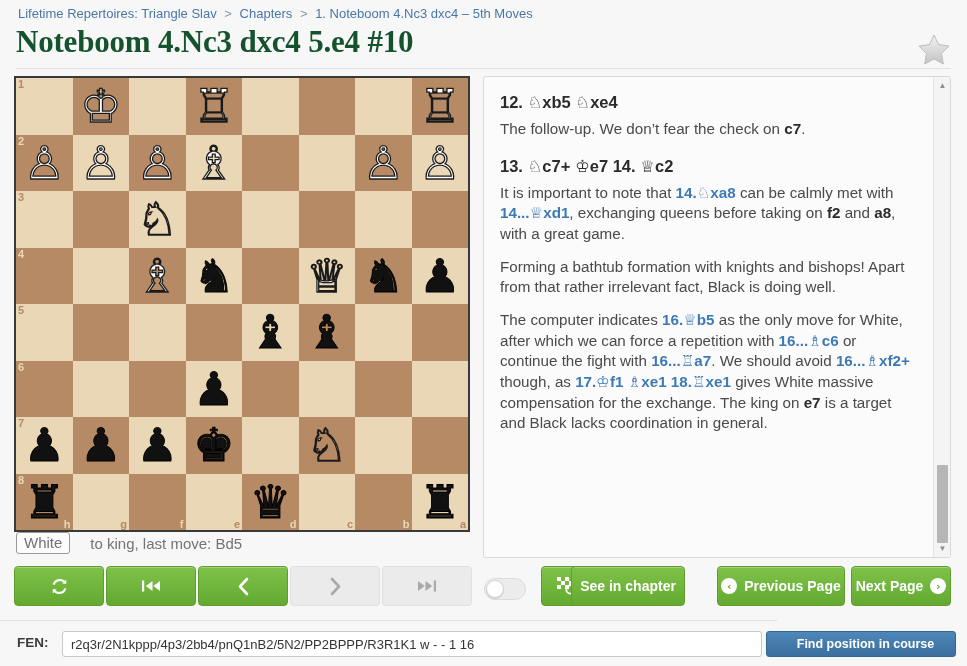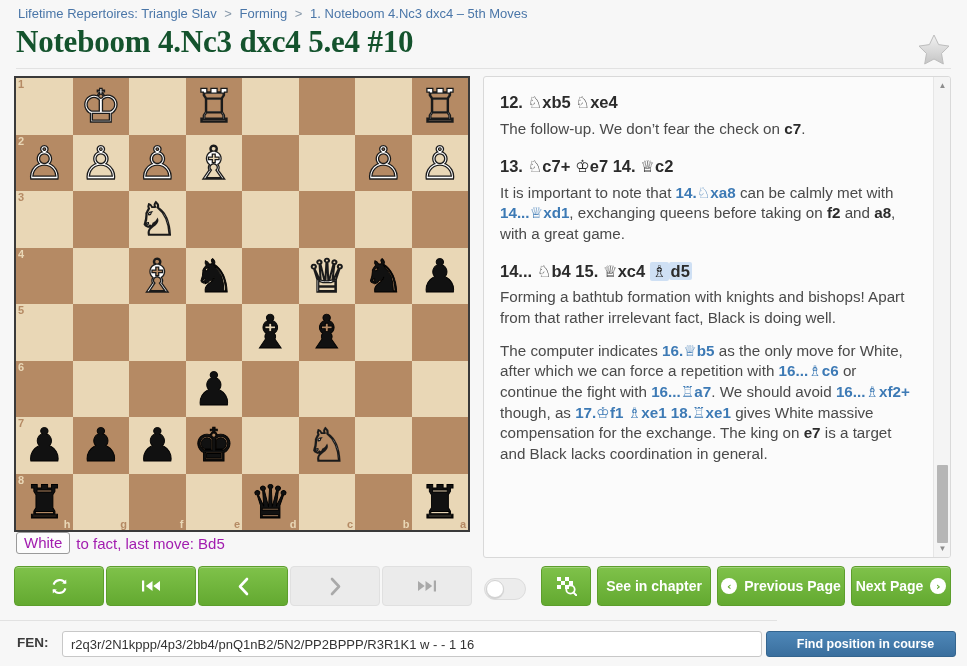--- a/index.html
+++ b/index.html
@@ -73,22 +73,22 @@
   .fl-lbl {
     position:absolute; right:2px; bottom:0px;
     font-size:11px; font-weight:bold; line-height:1.1;
   }
   .lbl-on-light { color:#b58a64; }
   .lbl-on-dark  { color:#e9d7b6; }
 
   
   #status-line {
     position:absolute; left:16px; top:532px;
-    font-size:15px; color:#a21caf;
-    display:flex; align-items:center; gap:6px;
+    font-size:15px; color:#737373;
+    display:flex; align-items:center; gap:20px;
   }
   #side-to-move {
     border:1px solid #9a9a9a; border-radius:3px;
     padding:1px 7px 2px; background:#fcfcfc; font-size:15px;
   }
 
   
   #controls {
     position:absolute; left:14px; top:566px;
     width:458px; height:40px;
@@ -135,21 +135,21 @@
     position:absolute; top:566px; height:40px;
     display:flex; align-items:center; justify-content:center; gap:7px;
     background:linear-gradient(#7fc24a,#63a930);
     border:1px solid #5d9e2c; border-radius:4px;
     color:#ffffff; font-size:14px; font-weight:bold;
     box-shadow:inset 0 1px 0 rgba(255,255,255,.28);
     cursor:pointer; padding:0 12px;
     white-space:nowrap;
   }
   #btn-find-board { left:541px; width:50px; padding:0; }
-  #btn-see-chapter { left:597px; width:114px; }
+  #btn-see-chapter { left:571px; width:114px; }
   #btn-prev-page  { left:717px; width:128px; }
   #btn-next-page  { left:851px; width:100px; }
   .circ-icon {
     width:16px; height:16px; border-radius:50%;
     background:#ffffff; color:#63a930;
     display:flex; align-items:center; justify-content:center;
     font-size:11px; font-weight:bold; flex:0 0 auto;
     font-family:"DejaVu Sans", sans-serif;
   }
 
@@ -230,21 +230,21 @@
     cursor:pointer;
     padding-left:9px;
   }
 </style>
 </head>
 <body>
 
 <div id="breadcrumb">
   <span class="crumb">Lifetime Repertoires: Triangle Slav</span>
   <span class="sep">&gt;</span>
-  <span class="crumb">Forming</span>
+  <span class="crumb">Chapters</span>
   <span class="sep">&gt;</span>
   <span class="crumb">1. Noteboom 4.Nc3 dxc4 – 5th Moves</span>
 </div>
 
 <div id="page-title">Noteboom 4.Nc3 dxc4 5.e4 #10</div>
 
 <div id="star-btn">
   <span>
     <svg width="34" height="33" viewBox="0 0 34 33">
       <defs>
@@ -402,21 +402,21 @@
       </div>
       <div class="sq light">
         <span class="fl-lbl lbl-on-light">a</span>
         <span class="piece b">♜</span>
       </div>
     </div>
 </div>
 
 <div id="status-line">
   <span id="side-to-move">White</span>
-  <span>to fact, last move: Bd5</span>
+  <span>to king, last move: Bd5</span>
 </div>
 
 <div id="controls">
     <div class="ctl on">
       <span>
         <svg width="19" height="19" viewBox="0 0 19 19">
           <path d="M15.5 6.2A6.6 6.6 0 0 0 3.6 7.6" fill="none" stroke="currentColor" stroke-width="2.1"></path>
           <path d="M3.5 12.8A6.6 6.6 0 0 0 15.4 11.4" fill="none" stroke="currentColor" stroke-width="2.1"></path>
           <path d="M16.2 2.6l.1 4.2-4.2-.2z" fill="currentColor"></path>
           <path d="M2.8 16.4l-.1-4.2 4.2.2z" fill="currentColor"></path>
@@ -491,21 +491,20 @@
   <span>Next Page</span>
   <span class="circ-icon">›</span>
 </div>
 
 <div id="notation-panel">
   <div id="notation-inner">
       <p class="movehdr"><span>12. </span><span class="gl">♘</span><span>xb5 </span><span class="gl">♘</span><span>xe4</span></p>
       <p class="comment"><span>The follow-up. We don’t fear the check on </span><span class="sqref">c7</span><span>.</span></p>
       <p class="movehdr"><span>13. </span><span class="gl">♘</span><span>c7+ </span><span class="gl">♔</span><span>e7 14. </span><span class="gl">♕</span><span>c2</span></p>
       <p class="comment"><span>It is important to note that </span><span class="mv">14.</span><span class="mv gl">♘</span><span class="mv">xa8</span><span> can be calmly met with </span><span class="mv">14...</span><span class="mv gl">♕</span><span class="mv">xd1</span><span>, exchanging queens before taking on </span><span class="sqref">f2</span><span> and </span><span class="sqref">a8</span><span>, with a great game.</span></p>
-      <p class="movehdr"><span>14... </span><span class="gl">♘</span><span>b4 15. </span><span class="gl">♕</span><span>xc4 </span><span class="gl hl">♗</span><span class="hl">d5</span></p>
       <p class="comment"><span>Forming a bathtub formation with knights and bishops! Apart from that rather irrelevant fact, Black is doing well.</span></p>
       <p class="comment"><span>The computer indicates </span><span class="mv">16.</span><span class="mv gl">♕</span><span class="mv">b5</span><span> as the only move for White, after which we can force a repetition with </span><span class="mv">16...</span><span class="mv gl">♗</span><span class="mv">c6</span><span> or continue the fight with </span><span class="mv">16...</span><span class="mv gl">♖</span><span class="mv">a7</span><span>. We should avoid </span><span class="mv">16...</span><span class="mv gl">♗</span><span class="mv">xf2+</span><span> though, as </span><span class="mv">17.</span><span class="mv gl">♔</span><span class="mv">f1 </span><span class="mv gl">♗</span><span class="mv">xe1 18.</span><span class="mv gl">♖</span><span class="mv">xe1</span><span> gives White massive compensation for the exchange. The king on </span><span class="sqref">e7</span><span> is a target and Black lacks coordination in general.</span></p>
     </div>
   <div id="nscroll">
     <div class="arrow up">▲</div>
     <div class="thumb"></div>
     <div class="arrow down">▼</div>
   </div>
 </div>
 

